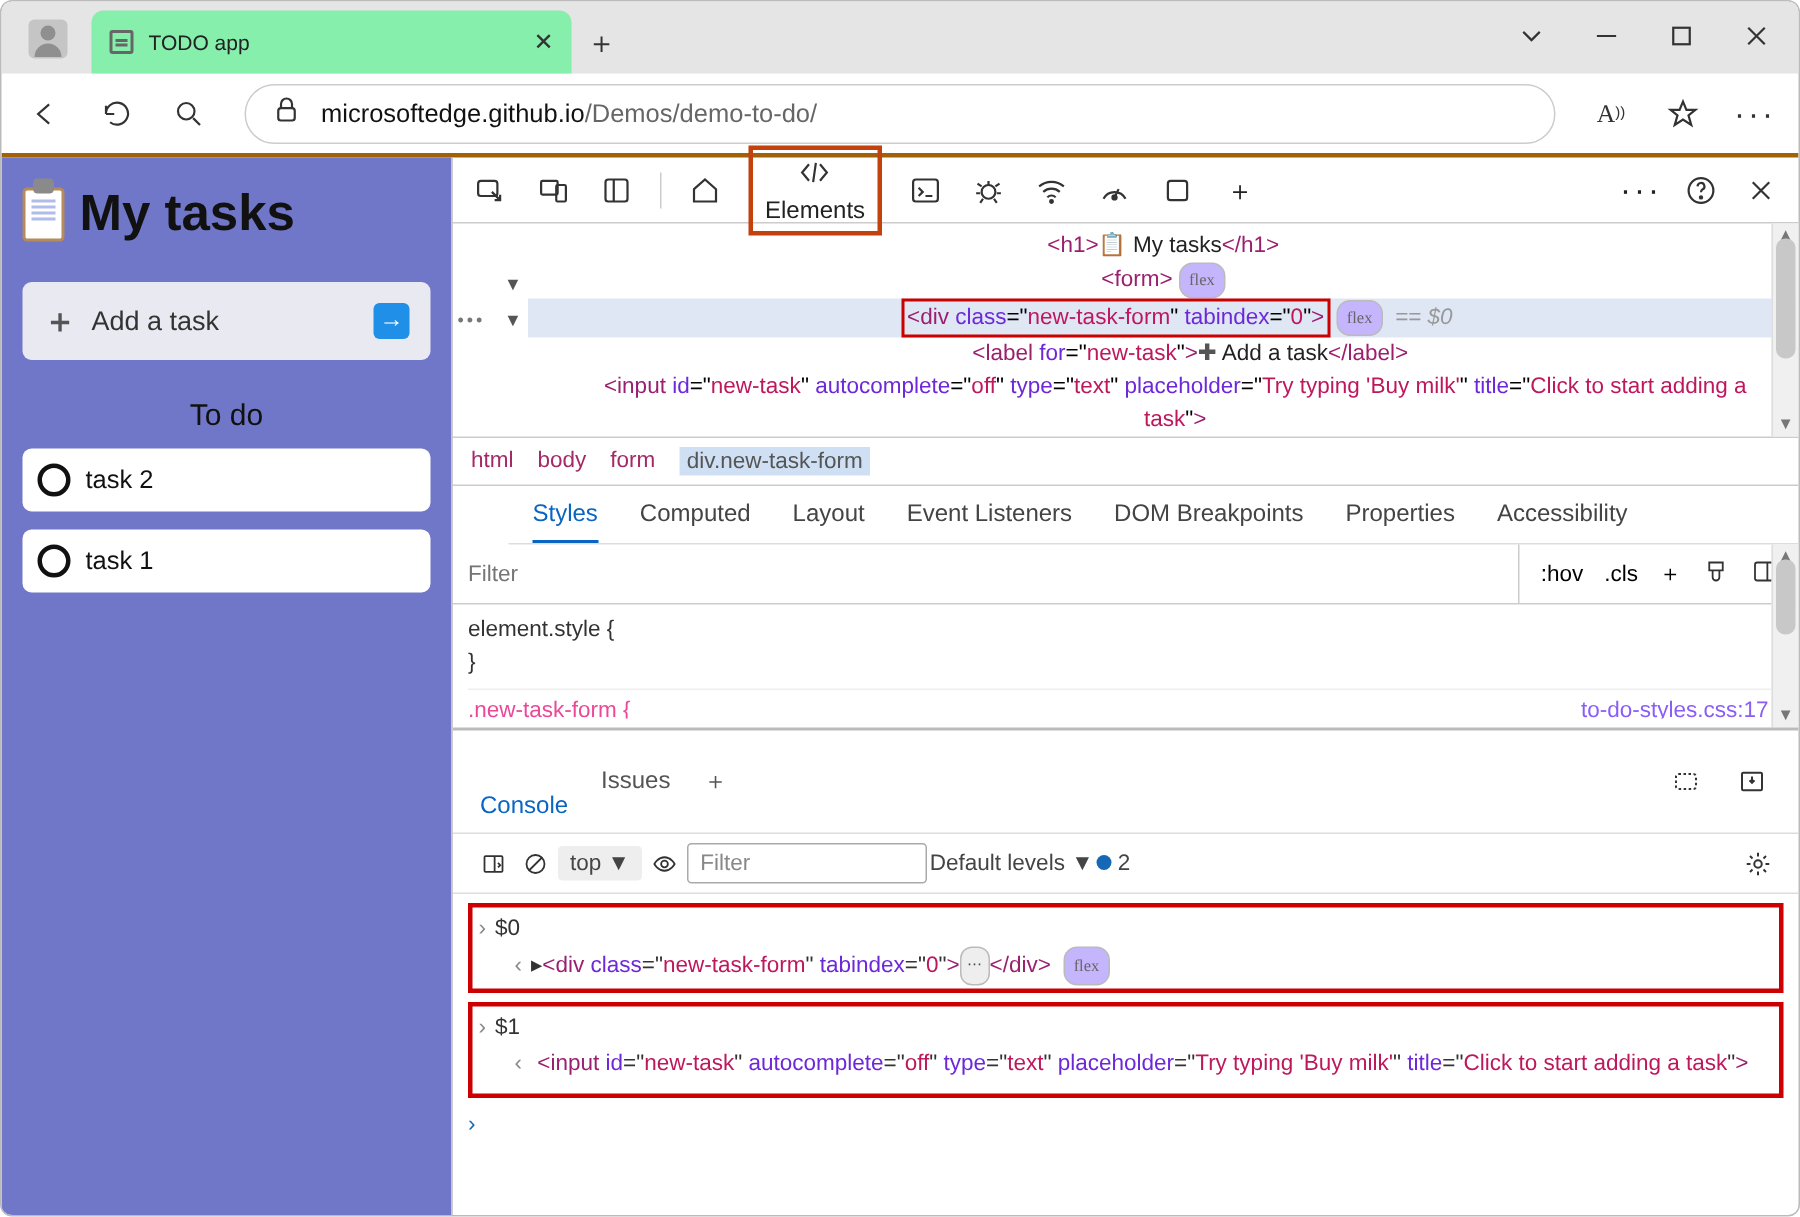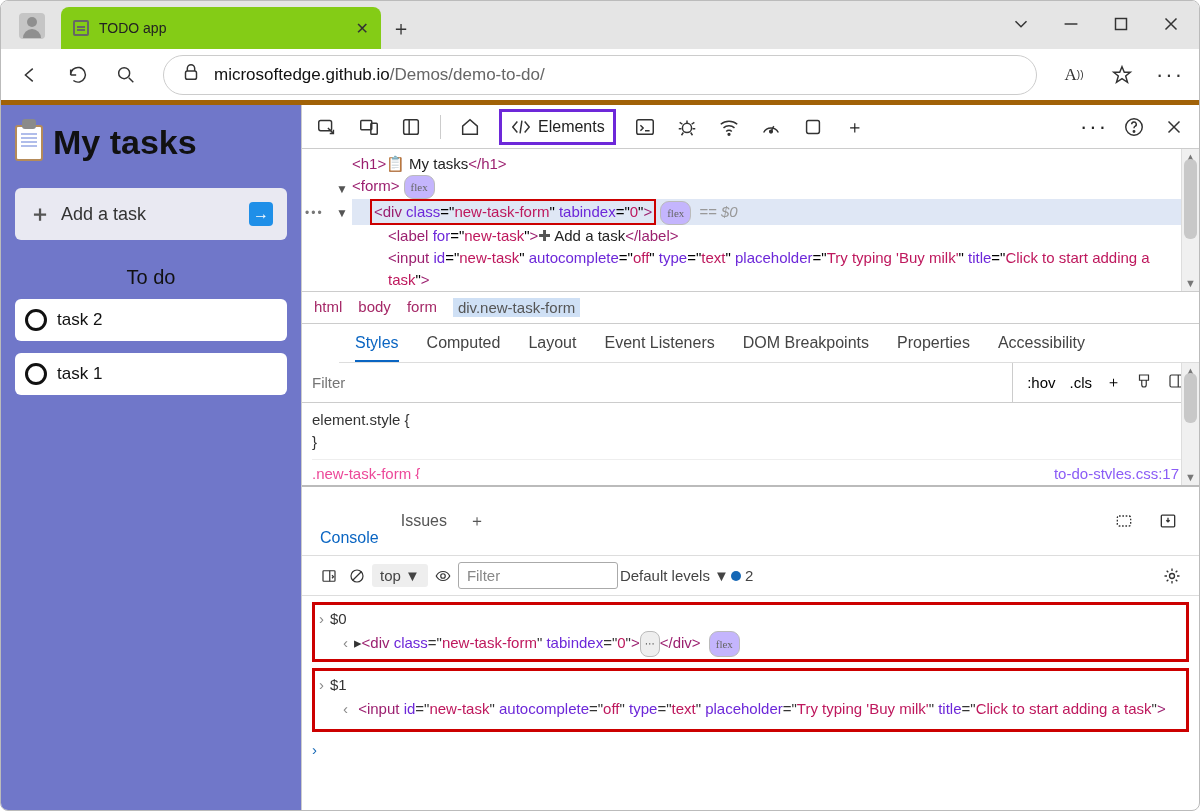--- a/index.html
+++ b/index.html
@@ -3,28 +3,28 @@
 <meta charset="utf-8">
 <style>
 * { margin: 0; padding: 0; box-sizing: border-box; font-family: "Segoe UI", Arial, sans-serif; }
 body { width: 1200px; height: 811px; background: #fff; overflow: hidden; border: 1px solid #bbb; border-radius: 8px; }
 
 
 .titlebar { height: 48px; background: #e5e5e5; display: flex; align-items: flex-end; }
 .avatar { width: 26px; height: 26px; background: #c5c5c5; border-radius: 4px; margin: 0 16px 10px 18px; position: relative; }
 .avatar::before { content: ""; position: absolute; top: 4px; left: 8px; width: 10px; height: 10px; border-radius: 50%; background: #8f8f8f; }
 .avatar::after { content: ""; position: absolute; bottom: 1px; left: 4px; width: 18px; height: 9px; border-radius: 9px 9px 0 0; background: #8f8f8f; }
-.tab { height: 42px; width: 320px; background: #84cc16; border-radius: 8px 8px 0 0; display: flex; align-items: center; padding: 0 12px; gap: 10px; font-size: 14px; color: #222; }
+.tab { height: 42px; width: 320px; background: #86efac; border-radius: 8px 8px 0 0; display: flex; align-items: center; padding: 0 12px; gap: 10px; font-size: 14px; color: #222; }
 .favicon { width: 16px; height: 16px; border: 2px solid #666; border-radius: 2px; position: relative; flex-shrink: 0; }
 .favicon::after { content: ""; position: absolute; left: 2px; top: 4px; width: 8px; height: 2px; background: #666; box-shadow: 0 3px 0 #666; }
 .tab-title { flex: 1; }
 .tab-x { font-size: 16px; color: #333; cursor: pointer; }
 .newtab { width: 40px; height: 42px; display: flex; align-items: center; justify-content: center; color: #333; font-size: 20px; }
 
-.addrbar { height: 56px; border-bottom: 5px solid #a16207; display: flex; align-items: center; padding: 0 18px; gap: 26px; }
+.addrbar { height: 56px; border-bottom: 3px solid #a16207; display: flex; align-items: center; padding: 0 18px; gap: 26px; }
 .ib { width: 22px; height: 22px; color: #333; display: flex; align-items: center; justify-content: center; font-size: 20px; cursor: pointer; }
 .urlbox { flex: 1; height: 40px; border: 1px solid #ccc; border-radius: 20px; display: flex; align-items: center; padding: 0 16px; gap: 12px; font-size: 17px; color: #666; }
 .urlbox .domain { color: #111; }
 .win-btns { position: absolute; right: 6px; top: 8px; display: flex; gap: 4px; }
 .win-btn { width: 46px; height: 32px; display: flex; align-items: center; justify-content: center; color: #222; font-size: 14px; }
 
 
 .content { display: flex; height: calc(811px - 104px); }
 .page { width: 300px; background: #7077c9; padding: 18px 14px; color: #111; }
 .page h1 { font-size: 34px; font-weight: 700; display: flex; align-items: center; gap: 10px; margin-bottom: 26px; }
@@ -37,24 +37,24 @@
 .section-h { text-align: center; font-size: 20px; margin-bottom: 10px; color: #111; }
 .task { background: #fff; border-radius: 6px; height: 42px; display: flex; align-items: center; padding: 0 10px; gap: 10px; font-size: 17px; margin-bottom: 12px; }
 .task .circ { width: 22px; height: 22px; border: 3px solid #111; border-radius: 50%; }
 
 
 .devtools { flex: 1; display: flex; flex-direction: column; border-left: 1px solid #ccc; position: relative; }
 .dt-toolbar { height: 44px; border-bottom: 1px solid #ccc; display: flex; align-items: center; padding: 0 12px; gap: 16px; }
 .dt-icon { width: 26px; height: 26px; display: flex; align-items: center; justify-content: center; color: #222; font-size: 18px; cursor: pointer; }
 .dt-sep { width: 1px; height: 24px; background: #ccc; }
 .dt-tab { display: flex; align-items: center; gap: 6px; font-size: 16px; color: #222; padding: 4px 8px; }
-.hl-red { border: 3px solid #6d28d9; }
+.hl-red { border: 3px solid #c2410c; flex-direction: column; }
 .dt-toolbar-right { margin-left: auto; display: flex; gap: 14px; align-items: center; }
 
-.dom { font-family: Consolas, monospace; font-size: 15px; padding: 4px 0 0 50px; line-height: 22px; overflow: hidden; white-space: nowrap; }
+.dom { font-family: Consolas, monospace; font-size: 15px; padding: 4px 0 0 50px; line-height: 22px; overflow: hidden; white-space: nowrap; text-align: center; }
 .tg { color: #9b1f6f; }
 .an { color: #6d28d9; }
 .av { color: #be185d; }
 .txt { color: #222; }
 .row { padding-left: 0; position: relative; }
 .row.i1 { padding-left: 18px; }
 .row.i2 { padding-left: 36px; }
 .caret { position: absolute; left: -16px; top: 3px; color: #555; font-size: 12px; }
 .pill { display: inline-block; font-size: 11px; color: #666; border: 1px solid #bbb; border-radius: 9px; padding: 0 6px; margin-left: 4px; font-family: "Segoe UI"; background: #c4b5fd; vertical-align: middle; }
 .sel-row { background: #dfe7f5; position: relative; }

